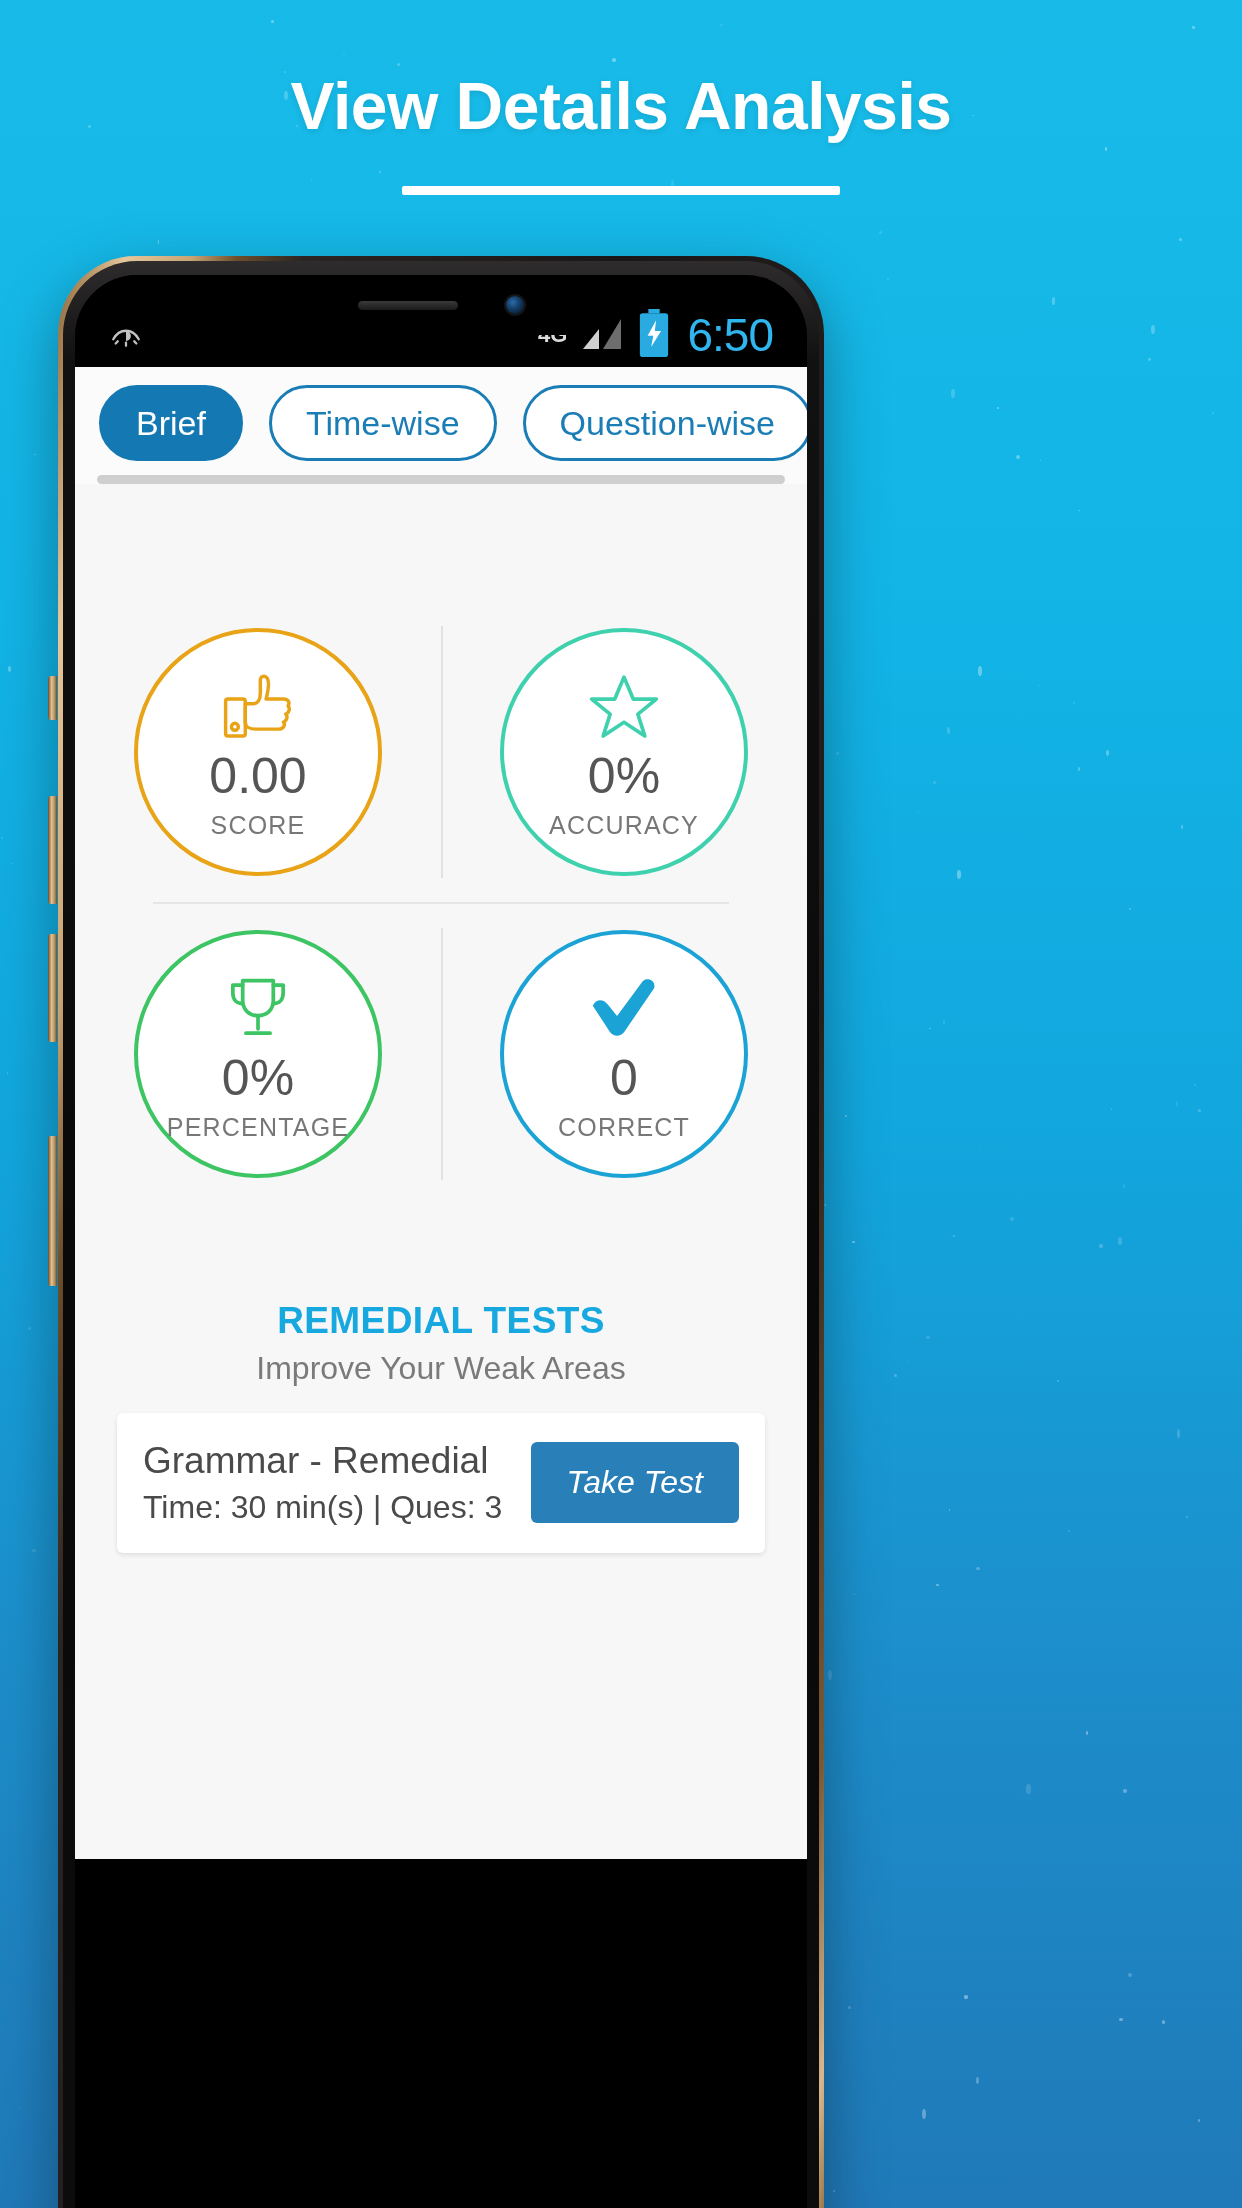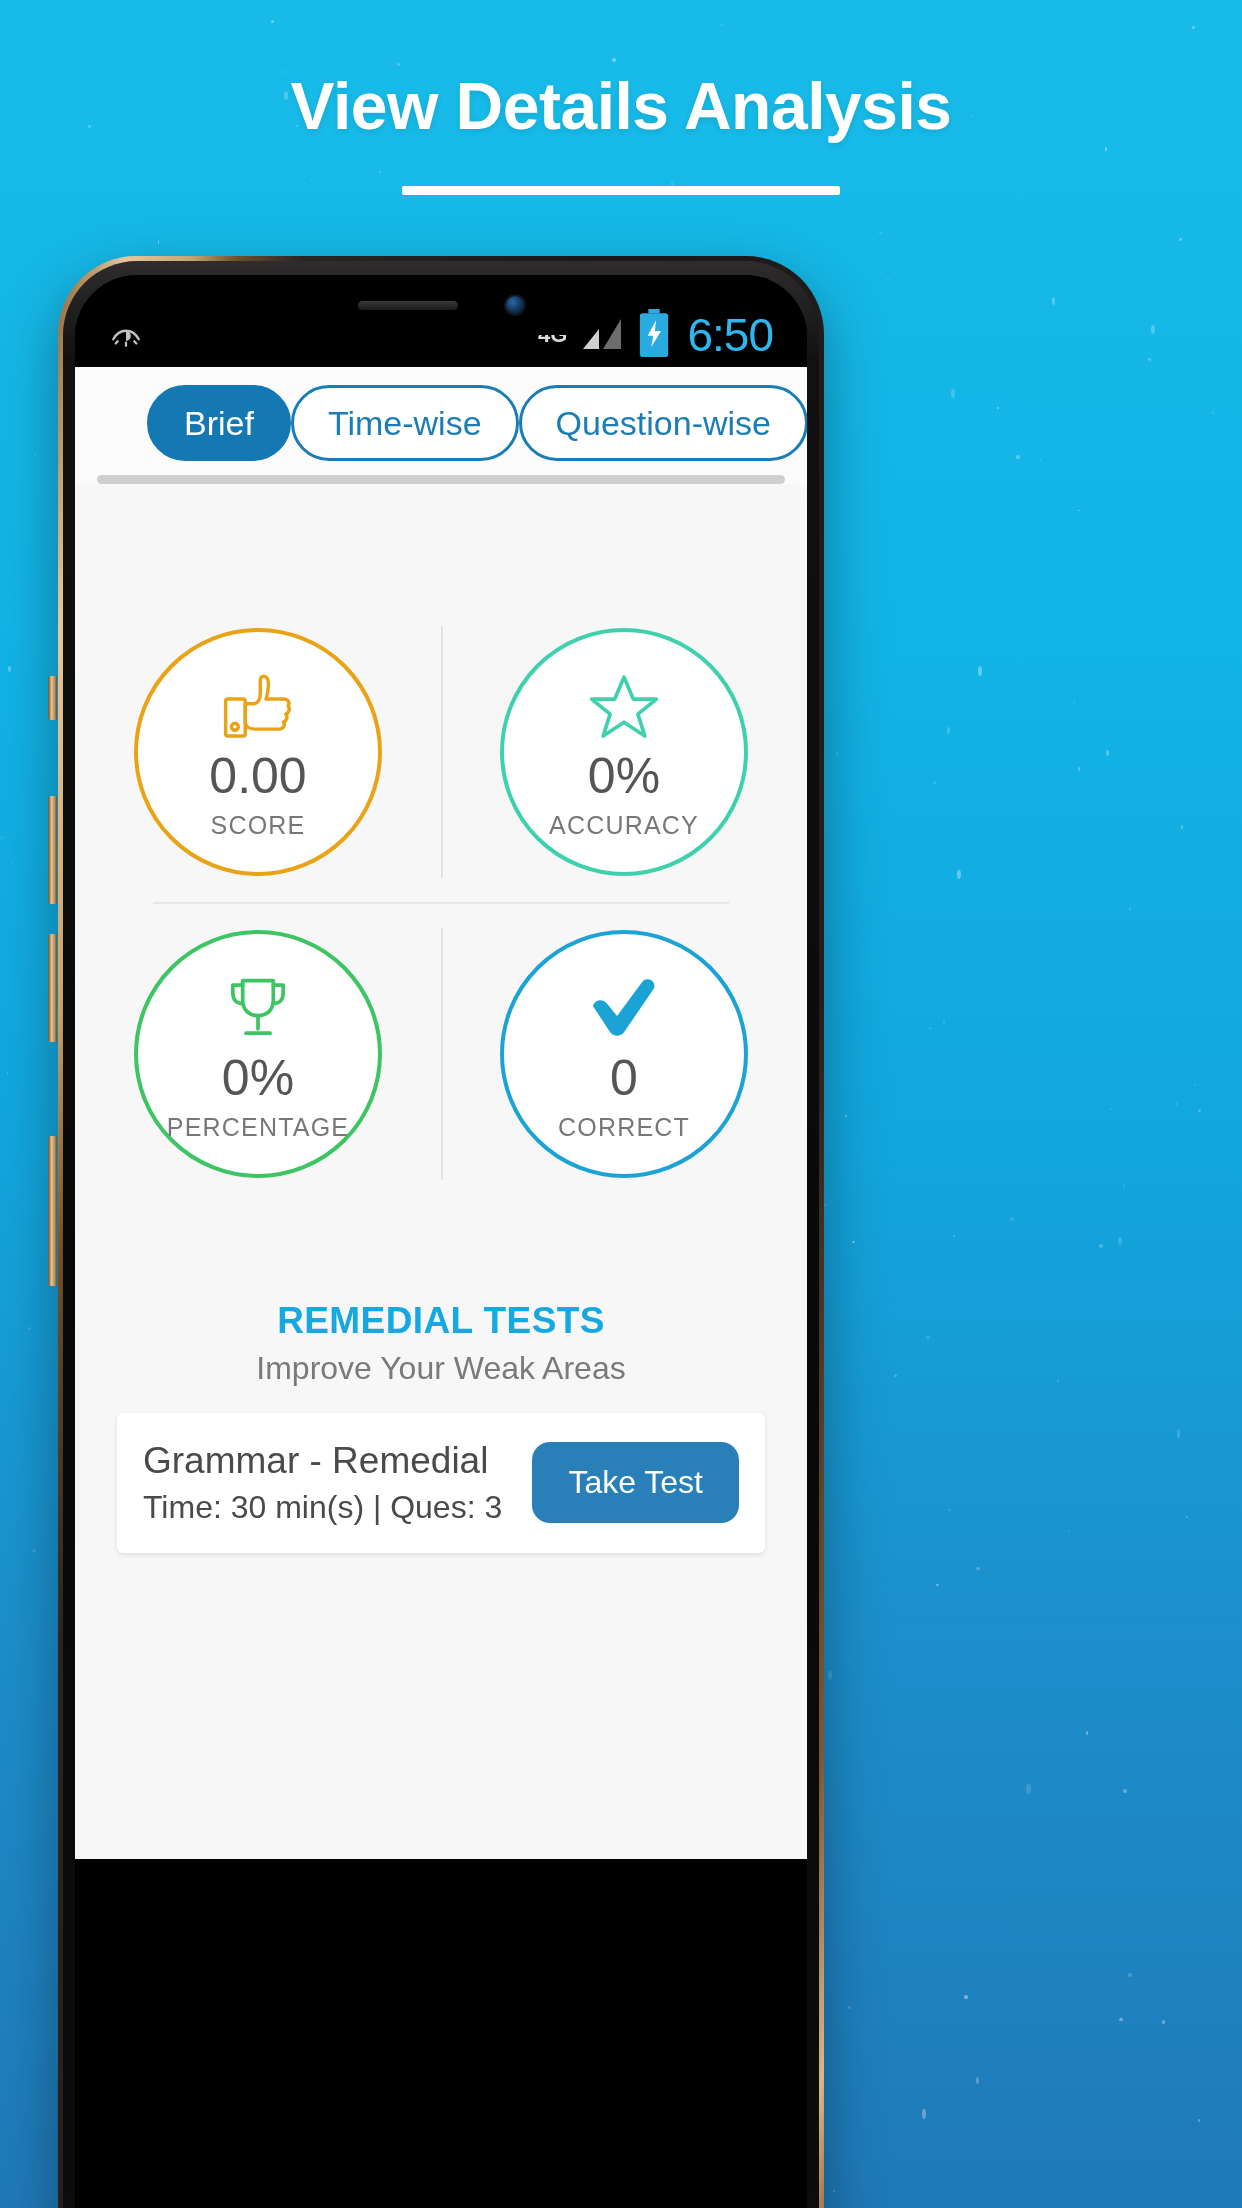--- a/index.html
+++ b/index.html
@@ -126,24 +126,23 @@
   }
   #home-icon { width:72px; height:62px; flex:none; }
 
   
   #tabstrip {
     background:#fbfbfb;
     padding:18px 0 0 0;
     position:relative;
   }
   #tabs {
-    display:flex; 
+    display:flex; gap:26px;
     padding:0 24px;
     white-space:nowrap;
-    margin-left:48px;
   }
   .tab {
     border:3px solid #1a7db5;
     border-radius:42px;
     padding:18px 34px;
     font-size:34px;
     color:#1a7db5;
     background:#fff;
     line-height:1;
     flex:none;
@@ -217,25 +216,26 @@
     box-shadow:0 2px 5px rgba(0,0,0,.10);
     padding:28px 26px;
     display:flex; align-items:center;
     text-align:left;
   }
   #rcard-info { flex:1; }
   #rcard-name { font-size:37px; color:#4a4a4a; line-height:1.1; }
   #rcard-meta { font-size:32px; color:#4a4a4a; margin-top:8px; line-height:1.1; }
   #take-test {
     background:#2980b9; color:#fff;
-    border:none; border-radius:18px;
+    border:none; border-radius:6px;
     font-size:32px;
     padding:22px 36px;
     font-family:"Liberation Sans", sans-serif;
     flex:none;
+    font-style:italic;
   }
 
   
   #summary {
     position:absolute; left:0; right:0; bottom:0;
     background:#1bbcd4;
     display:flex;
     padding:26px 10px 20px 10px;
   }
   .sum-cell { flex:1; text-align:center; color:#fff; }

